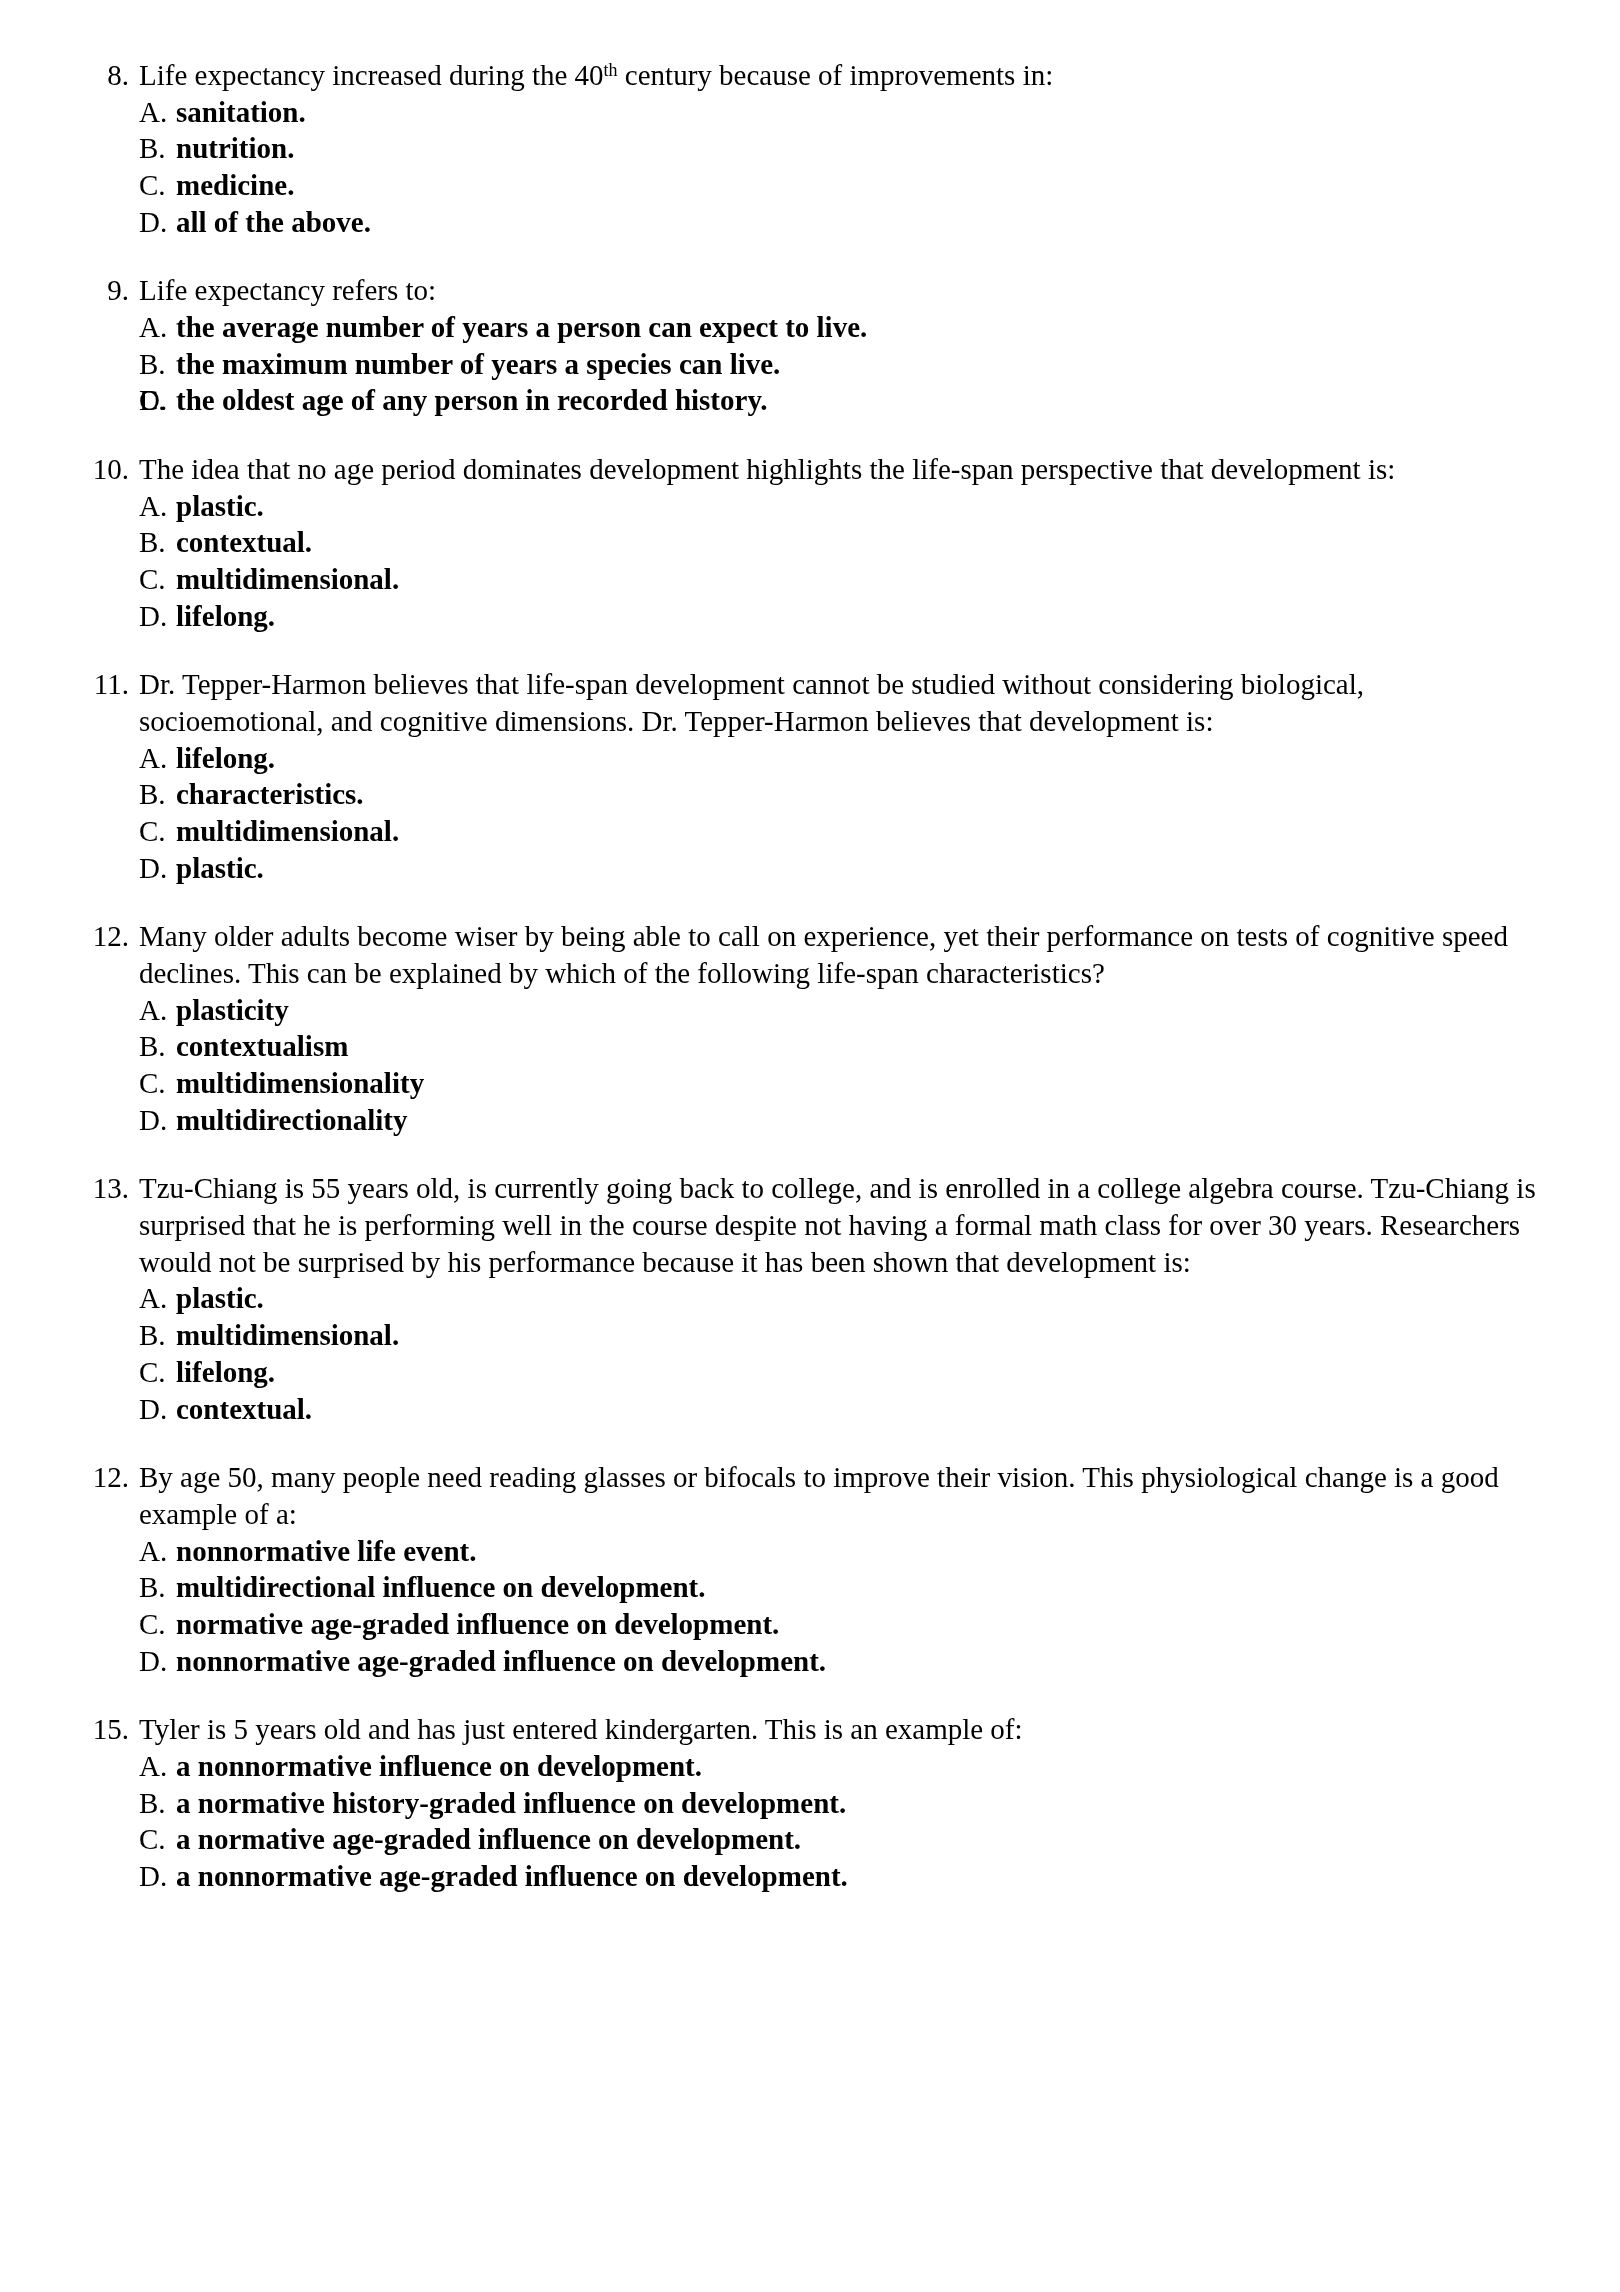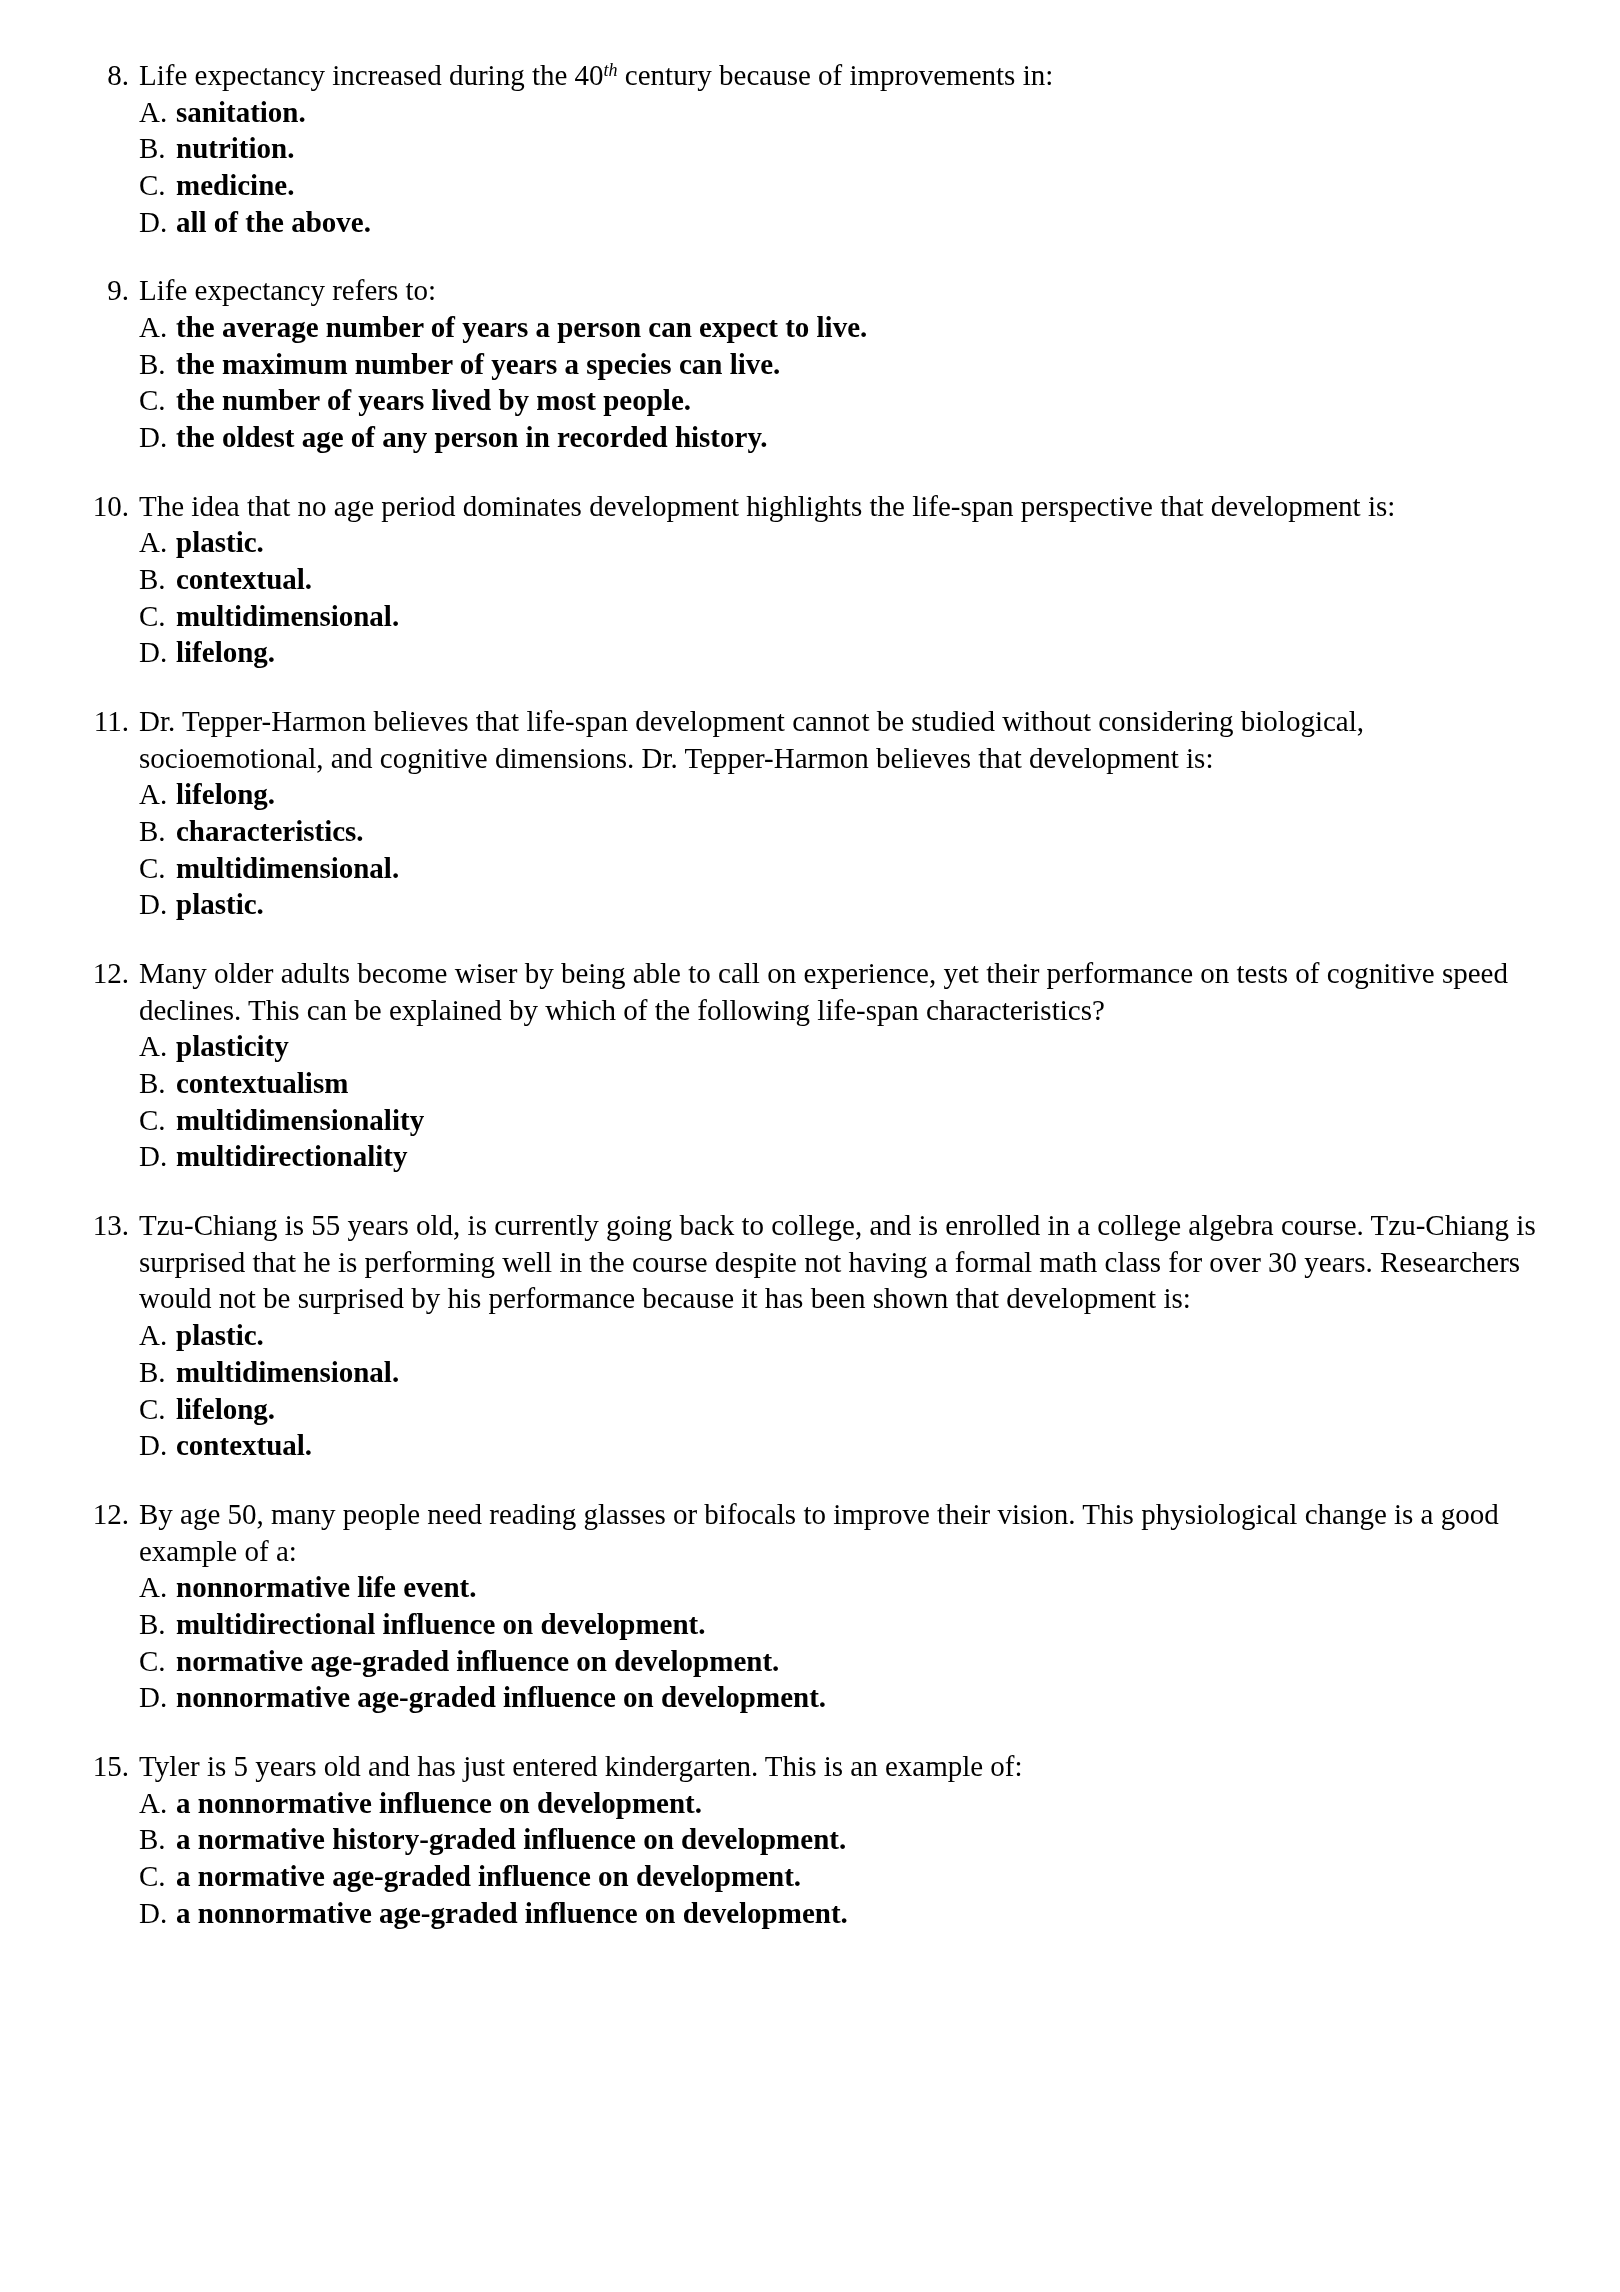--- a/index.html
+++ b/index.html
@@ -50,21 +50,20 @@
     top: 0;
     width: 43px;
     text-align: right;
     font-size: 29px;
     line-height: 1.265;
   }
   .q-stem sup {
     font-size: 0.62em;
     line-height: 0;
     vertical-align: 0.52em;
-    font-style: italic;
   }
   .options {
     list-style: none;
     margin: 0;
     padding: 0 0 0 53px;
   }
   .option {
     position: relative;
     padding-left: 37px;
     font-size: 29px;
@@ -102,21 +101,21 @@
       </ul>
     </li>
 
     <li class="question">
       <div class="q-stem">
         <span class="q-number">9.</span><span>Life expectancy refers to:</span>
       </div>
       <ul class="options">
         <li class="option"><span class="opt-letter">A.</span><span class="opt-text">the average number of years a person can expect to live.</span></li>
         <li class="option"><span class="opt-letter">B.</span><span class="opt-text">the maximum number of years a species can live.</span></li>
-        <li class="option"><span class="opt-letter">C.</span><span class="opt-text">the number of years lived by most people.</span></li>
+        <li class="option"><span class="opt-letter">C.</span></li>
         <li class="option"><span class="opt-letter">D.</span><span class="opt-text">the oldest age of any person in recorded history.</span></li>
       </ul>
     </li>
 
     <li class="question">
       <div class="q-stem">
         <span class="q-number">10.</span><span>The idea that no age period dominates development highlights the life-span perspective that development is:</span>
       </div>
       <ul class="options">
         <li class="option"><span class="opt-letter">A.</span><span class="opt-text">plastic.</span></li>

